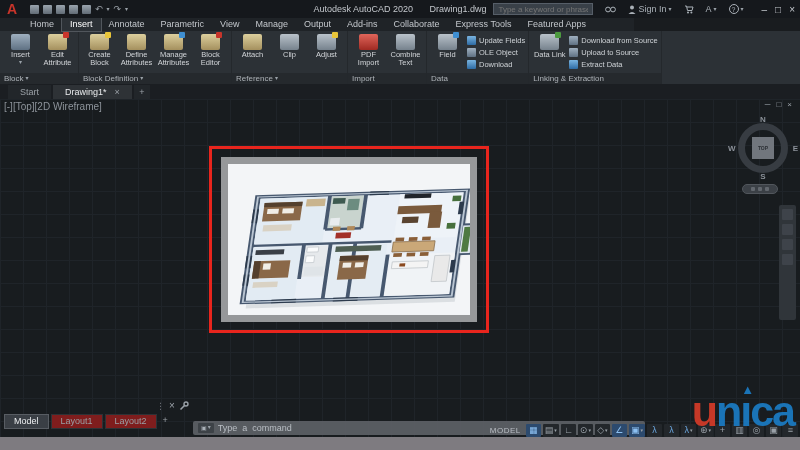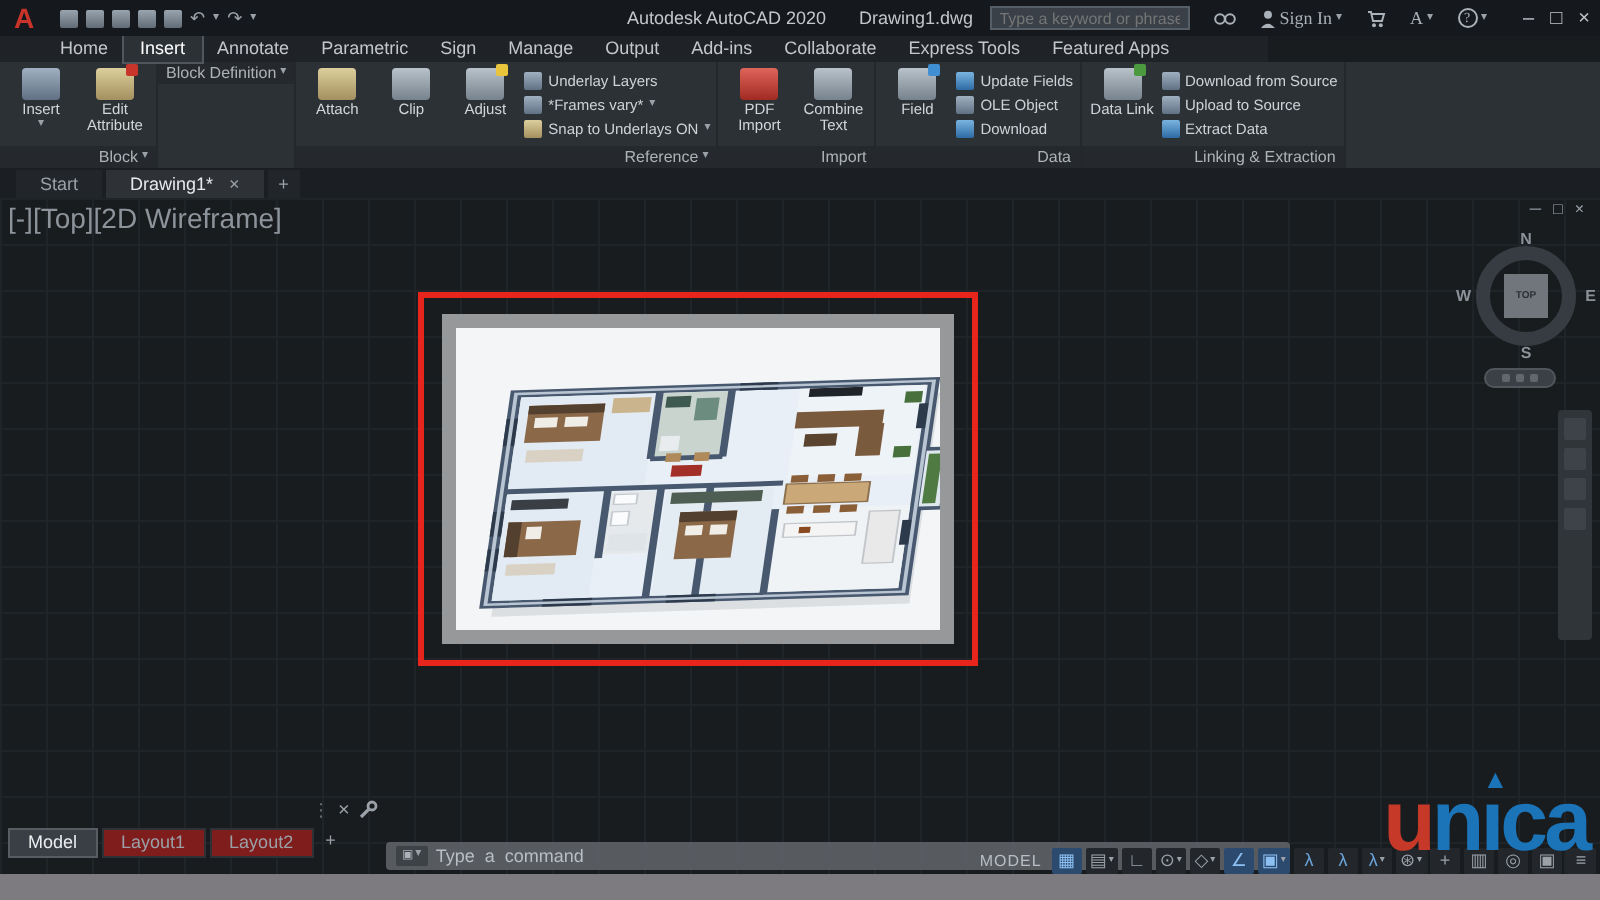--- a/index.html
+++ b/index.html
@@ -14,37 +14,37 @@
     display:flex; align-items:center; justify-content:center; }
   .qat { display:flex; gap:4px; margin-left:8px; align-items:center; }
   .qico { width:9px; height:9px; border-radius:1px; background:linear-gradient(#9aa4ae,#626c76); }
   .qarrow { color:#9aa1a8; font-size:9px; line-height:9px; }
   .titlecenter { position:absolute; left:50%; transform:translateX(-50%); white-space:nowrap;
     color:#c3c7cc; font-size:9px; }
   .titlecenter .doc { margin-left:14px; }
   .tbright { margin-left:auto; display:flex; align-items:center; gap:12px; padding-right:5px; }
   .searchbox { width:100px; height:12px; background:#394048; border:1px solid #565e68; color:#aab2ba;
     font-size:8px; padding:0 4px; outline:none; font-family:inherit; }
-  .tbglyph { color:#aab1b8; font-size:9px; display:flex; align-items:center; gap:2px;font-family:Liberation Serif, serif; }
+  .tbglyph { color:#aab1b8; font-size:9px; display:flex; align-items:center; gap:2px; }
   .helpcirc { width:10px; height:10px; border-radius:50%; border:1px solid #aab1b8; font-size:7px;
     display:flex; align-items:center; justify-content:center; color:#aab1b8; }
   .winbtns { display:flex; gap:8px; margin-left:6px; color:#c3c7cc; font-size:10px; }
 
   
   .ribbontabs { position:absolute; left:0; top:18px; width:634px; height:13px; background:#1f2327;
     display:flex; align-items:stretch; padding-left:22px; font-size:9px; color:#c3c7cc; z-index:29; }
   .rtab { padding:0 8px; line-height:13px; white-space:nowrap; }
   .rtab.active { background:#2c3136; color:#fff; outline:1px solid #51565c; }
 
   
   .ribbonbody { position:absolute; left:0; top:31px; width:800px; height:53px; background:#2c3136;
     display:flex; z-index:28; }
   .panel { display:flex; flex-direction:column; border-right:1px solid #24282c; }
   .pbody { flex:1; display:flex; align-items:flex-start; padding:2px 3px 0 3px; gap:2px; }
-  .ptitle { height:11px; display:flex; align-items:center; justify-content:flex-end; gap:2px;
+  .ptitle { height:11px; display:flex; align-items:center; justify-content:flex-start; gap:2px;
     color:#aeb3b8; font-size:8px; background:rgba(0,0,0,.15); white-space:nowrap; padding:0 4px; }
   .bigbtn { width:35px; display:flex; flex-direction:column; align-items:center; gap:1px; padding-top:1px; }
   .blbl { text-align:center; line-height:1.05; font-size:7.5px; color:#d2d5d9; }
   .carf { font-size:6px; color:#9aa1a8; line-height:5px; }
   .bico { width:19px; height:16px; border-radius:2px; background:linear-gradient(#9fb0c0,#5f7183); position:relative; }
   .bico.c-tan { background:linear-gradient(#dccf9d,#a4905e); }
   .bico.c-red { background:linear-gradient(#e0655a,#a02a22); }
   .bico.c-gray { background:linear-gradient(#b9c2ca,#76828d); }
   .bico.a-yellow::after, .bico.a-red::after, .bico.a-blue::after, .bico.a-green::after {
     content:""; position:absolute; right:-2px; top:-2px; width:6px; height:6px; border-radius:1px; }
@@ -63,21 +63,21 @@
     display:flex; align-items:flex-end; padding-left:8px; gap:2px; font-size:9px; z-index:27; }
   .ftab { padding:0 12px; line-height:14px; background:#22262a; color:#9aa0a6; display:flex; gap:8px; align-items:center; }
   .ftab.active { background:#2e3236; color:#e8eaec; }
   .ftab .closex { color:#9aa0a6; font-size:9px; }
   .ftplus { width:16px; text-align:center; color:#9aa0a6; line-height:14px; background:#22262a; }
 
   
   .canvas { position:absolute; left:0; top:99px; width:800px; height:338px; background-color:#181c1f;
     background-image:linear-gradient(#1f2429 1px, transparent 1px), linear-gradient(90deg,#1f2429 1px, transparent 1px);
     background-size:23px 23px; z-index:1; }
-  .vplabel { position:absolute; left:4px; top:101px; font-size:14px; color:#8d939a; z-index:5; }
+  .vplabel { position:absolute; left:4px; top:101px; font-size:10px; color:#8d939a; z-index:5; }
   .dwinbtns { position:absolute; right:8px; top:100px; display:flex; gap:6px; font-size:8px; color:#9aa1a8; z-index:5; }
 
   
   .viewcube { position:absolute; left:735px; top:120px; width:56px; height:56px; z-index:6; }
   .vcring { position:absolute; left:3px; top:3px; width:50px; height:50px; border-radius:50%; border:7px solid #373c42; }
   .vcsq { position:absolute; left:17px; top:17px; width:22px; height:22px; background:#71767d;
     display:flex; align-items:center; justify-content:center; font-size:5px; color:#2c3035; font-weight:bold; }
   .vcl { position:absolute; font-size:8px; font-weight:bold; color:#8b9199; }
   .vcl.n { left:50%; top:-5px; transform:translateX(-50%); }
   .vcl.s { left:50%; bottom:-5px; transform:translateX(-50%); }
@@ -191,21 +191,21 @@
         <span>×</span>
       </div>
     </div>
   </div>
 
   <div class="ribbontabs">
     <span class="rtab">Home</span>
     <span class="rtab active">Insert</span>
     <span class="rtab">Annotate</span>
     <span class="rtab">Parametric</span>
-    <span class="rtab">Sign</span>
+    <span class="rtab">View</span>
     <span class="rtab">Manage</span>
     <span class="rtab">Output</span>
     <span class="rtab">Add-ins</span>
     <span class="rtab">Collaborate</span>
     <span class="rtab">Express Tools</span>
     <span class="rtab">Featured Apps</span>
   </div>
 
   <div class="ribbonbody">
 
@@ -221,55 +221,57 @@
           <span class="blbl">Edit Attribute</span>
         </div>
       </div>
       <div class="ptitle">
         <span>Block</span>
           <span class="carf">▾</span>
       </div>
     </div>
 
     <div class="panel">
+      <div class="pbody">
+        <div class="bigbtn">
+          <span class="bico c-tan a-yellow"></span>
+          <span class="blbl">Create Block</span>
+        </div>
+        <div class="bigbtn">
+          <span class="bico c-tan"></span>
+          <span class="blbl">Define Attributes</span>
+        </div>
+        <div class="bigbtn">
+          <span class="bico c-tan a-blue"></span>
+          <span class="blbl">Manage Attributes</span>
+        </div>
+        <div class="bigbtn">
+          <span class="bico c-tan a-red"></span>
+          <span class="blbl">Block Editor</span>
+        </div>
+      </div>
       <div class="ptitle">
         <span>Block Definition</span>
           <span class="carf">▾</span>
       </div>
     </div>
 
     <div class="panel">
       <div class="pbody">
         <div class="bigbtn">
           <span class="bico c-tan"></span>
           <span class="blbl">Attach</span>
         </div>
         <div class="bigbtn">
           <span class="bico c-gray"></span>
           <span class="blbl">Clip</span>
         </div>
         <div class="bigbtn">
           <span class="bico c-gray a-yellow"></span>
           <span class="blbl">Adjust</span>
-        </div>
-        <div class="rowcol">
-          <div class="rowbtn">
-            <span class="sico"></span>
-            <span>Underlay Layers</span>
-          </div>
-          <div class="rowbtn">
-            <span class="sico c-gray"></span>
-            <span>*Frames vary*</span>
-            <span class="carf">▾</span>
-          </div>
-          <div class="rowbtn">
-            <span class="sico c-tan"></span>
-            <span>Snap to Underlays ON</span>
-            <span class="carf">▾</span>
-          </div>
         </div>
       </div>
       <div class="ptitle">
         <span>Reference</span>
           <span class="carf">▾</span>
       </div>
     </div>
 
     <div class="panel">
       <div class="pbody">

